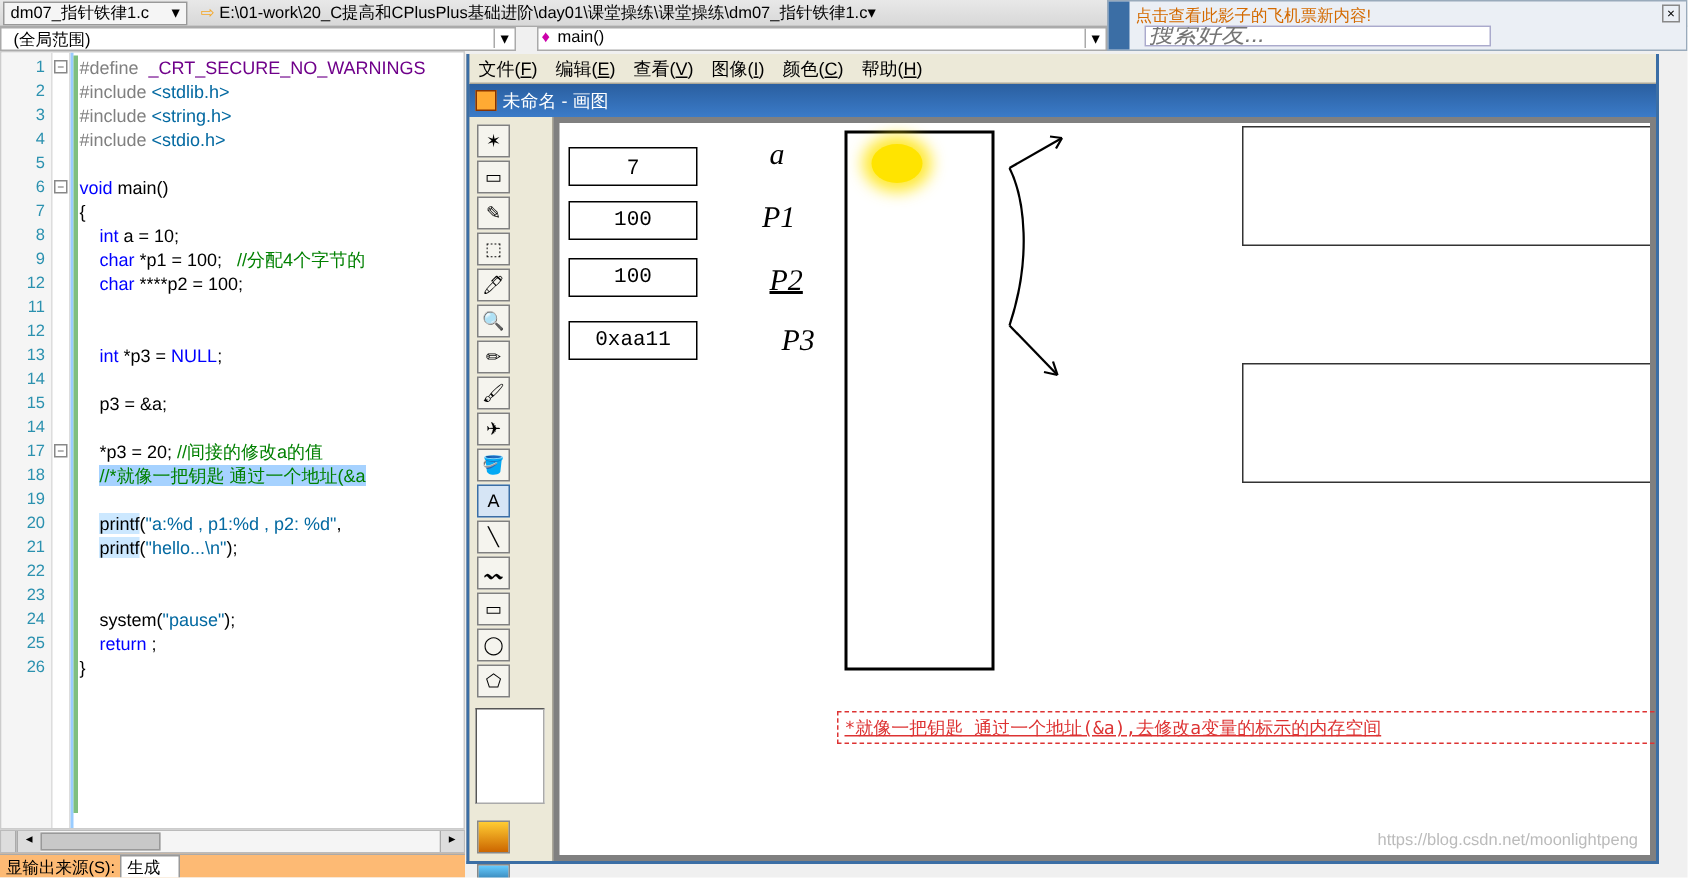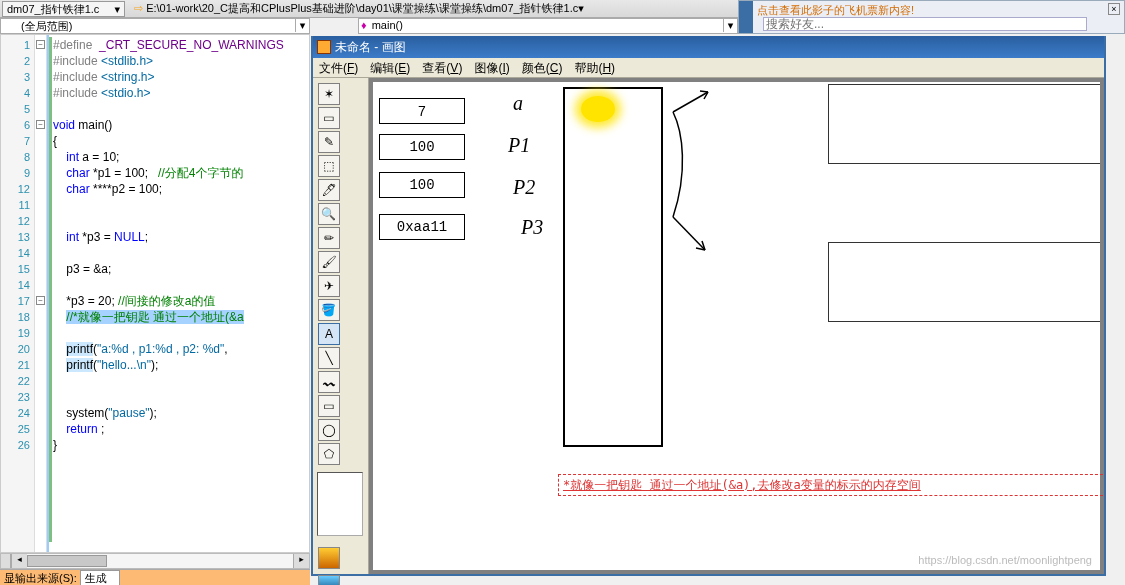--- a/index.html
+++ b/index.html
@@ -5,21 +5,21 @@
 * { box-sizing: border-box; margin: 0; padding: 0; font-family: "Microsoft YaHei", SimSun, sans-serif; }
 body { width: 1125px; height: 585px; overflow: hidden; background: #f0f0f0; position: relative; }
 
 
 #topbar { position: absolute; top: 0; left: 0; right: 0; height: 18px; background: linear-gradient(#e8e8e8,#d8d8d8); border-bottom: 1px solid #aaa; display: flex; align-items: center; font-size: 11px; }
 #topbar .tab { border: 1px solid #999; background: #f5f5f5; padding: 0 4px; margin-left: 2px; height: 16px; line-height: 14px; white-space: nowrap; overflow: hidden; }
 #topbar .path { display: flex; align-items: center; margin-left: 6px; flex: 1; overflow: hidden; }
 #topbar .gobtn { border: 1px solid #6a6; background: #dfd; padding: 0 4px; margin: 0 4px; color: #060; }
 
 
-#scopebar { position: absolute; top: 18px; left: 0; width: 310px; height: 16px; border: 1px solid #aaa; background: #fff; font-size: 11px; padding-left: 20px; }
+#scopebar { position: absolute; top: 18px; left: 0; width: 344px; height: 16px; border: 1px solid #aaa; background: #fff; font-size: 11px; padding-left: 8px; }
 #scopebar .dd { float: right; width: 14px; text-align: center; border-left: 1px solid #aaa; }
 
 
 #fncombo { position: absolute; top: 18px; left: 358px; width: 380px; height: 16px; border: 1px solid #aaa; background: #fff; font-size: 11px; padding-left: 2px; }
 #fncombo .dd { float: right; width: 14px; text-align: center; border-left: 1px solid #aaa; }
 #fncombo .glyph { color: #c0a; font-weight: bold; margin-right: 2px; }
 
 
 #editor { position: absolute; top: 34px; left: 0; width: 310px; bottom: 32px; background: #fff; border: 1px solid #ccc; overflow: hidden; }
 #gutter { position: absolute; left: 0; top: 0; bottom: 0; width: 34px; background: #f5f5f5; border-right: 1px solid #ddd; text-align: right; padding-right: 4px; font-size: 11px; color: #2b91af; font-family: Consolas, monospace; line-height: 16px; padding-top: 2px; }
@@ -80,21 +80,21 @@
 .sidebox { position: absolute; right: 0; width: 272px; border: 1.5px solid #333; border-right: none; background: #fff; }
 
 
 .redbox { position: absolute; left: 185px; top: 392px; width: 550px; height: 22px; border: 1px dashed #d33; color: #d33; font-size: 12px; padding: 2px 4px; font-family: SimSun, monospace; text-decoration: underline; }
 
 .watermark { position: absolute; right: 8px; bottom: 4px; font-size: 11px; color: #bbb; text-align: right; }
 
 
 #qqstrip { position: absolute; top: 0; left: 738px; right: 0; height: 34px; background: #ebeff5; border: 1px solid #9ab; }
 #qqstrip .tip { position: absolute; top: 2px; left: 18px; font-size: 11px; color: #d46a00; }
-#qqstrip .search { position: absolute; bottom: 2px; left: 24px; width: 324px; height: 14px; border: 1px solid #aac; background: #fff; font-size: 12px; color: #888; padding-left: 2px; }
+#qqstrip .search { position: absolute; bottom: 2px; left: 24px; width: 231px; height: 14px; border: 1px solid #aac; background: #fff; font-size: 16px; color: #888; padding-left: 2px; font-style: italic; }
 #qqstrip .x { position: absolute; top: 2px; right: 4px; width: 12px; height: 12px; border: 1px solid #888; font-size: 9px; text-align: center; line-height: 10px; }
 #qqstrip .sidetab { position: absolute; left: 0; top: 0; bottom: 0; width: 14px; background: #3b6ea5; color: #fff; font-size: 9px; writing-mode: vertical-rl; text-align: center; }
 
 svg.overlay { position: absolute; left: 0; top: 0; pointer-events: none; }
 </style>
 </head>
 <body>
 
 <div id="topbar">
   <div class="tab">
@@ -178,53 +178,53 @@
 </div>
 
 <div id="statusbar">
   <span>显输出来源(S):</span>
   <span class="combo">
     <span>生成</span>
   </span>
 </div>
 
 <div id="paintwin">
-  <div id="painttitle">
-    <span class="ico"></span>
-    <span>未命名 - 画图</span>
-  </div>
   <div id="paintmenu">
       <div class="mi">文件(<u>F</u>)</div>
       <div class="mi">编辑(<u>E</u>)</div>
       <div class="mi">查看(<u>V</u>)</div>
       <div class="mi">图像(<u>I</u>)</div>
       <div class="mi">颜色(<u>C</u>)</div>
       <div class="mi">帮助(<u>H</u>)</div>
     </div>
+  <div id="painttitle">
+    <span class="ico"></span>
+    <span>未命名 - 画图</span>
+  </div>
   <div id="painttool">
     <div id="toolgrid"><span class="tb">✶</span><span class="tb">▭</span><span class="tb">✎</span><span class="tb">⬚</span><span class="tb">🖊</span><span class="tb">🔍</span><span class="tb">✏</span><span class="tb">🖌</span><span class="tb">✈</span><span class="tb">🪣</span><span class="tb on">A</span><span class="tb">╲</span><span class="tb">〰</span><span class="tb">▭</span><span class="tb">◯</span><span class="tb">⬠</span></div>
     <div class="opts"></div>
     <div class="xtra">
       <span class="xbtn" style="background:linear-gradient(#fc3,#c60);"></span>
       <span class="xbtn" style="background:linear-gradient(#6cf,#036);"></span><br>
       
     </div>
   </div>
   <div id="canvaswrap">
     <div id="canvas">
       <div class="memcol"></div>
       <div class="spot"></div>
       <div class="cell c1" style="top:16px;"><span style="position:relative;z-index:2;">7</span></div>
       <div class="cell c2" style="top:52px;">100</div>
       <div class="cell c3" style="top:90px;">100</div>
       <div class="cell c4" style="top:132px;">0xaa11</div>
 
       <span class="hw" style="left:140px; top:10px;">a</span>
       <span class="hw" style="left:135px; top:52px;">P1</span>
-      <span class="hw" style="left:140px; top:94px;">P2</span>
+      <span class="hw" style="left:140px; top:94px;text-decoration:underline;">P2</span>
       <span class="hw" style="left:148px; top:134px;">P3</span>
 
       <svg class="overlay" width="740" height="500">
         <path d="M300 30 C310 50 315 90 300 135" stroke="#000" fill="none" stroke-width="1.5"></path>
         <path d="M300 30 L335 10" stroke="#000" fill="none" stroke-width="1.5"></path>
         <path d="M335 10 l-8 -1 m8 1 l-4 7" stroke="#000" fill="none" stroke-width="1.5"></path>
         <path d="M300 135 L332 168" stroke="#000" fill="none" stroke-width="1.5"></path>
         <path d="M332 168 l-9 -2 m9 2 l-3 -9" stroke="#000" fill="none" stroke-width="1.5"></path>
       </svg>
 

